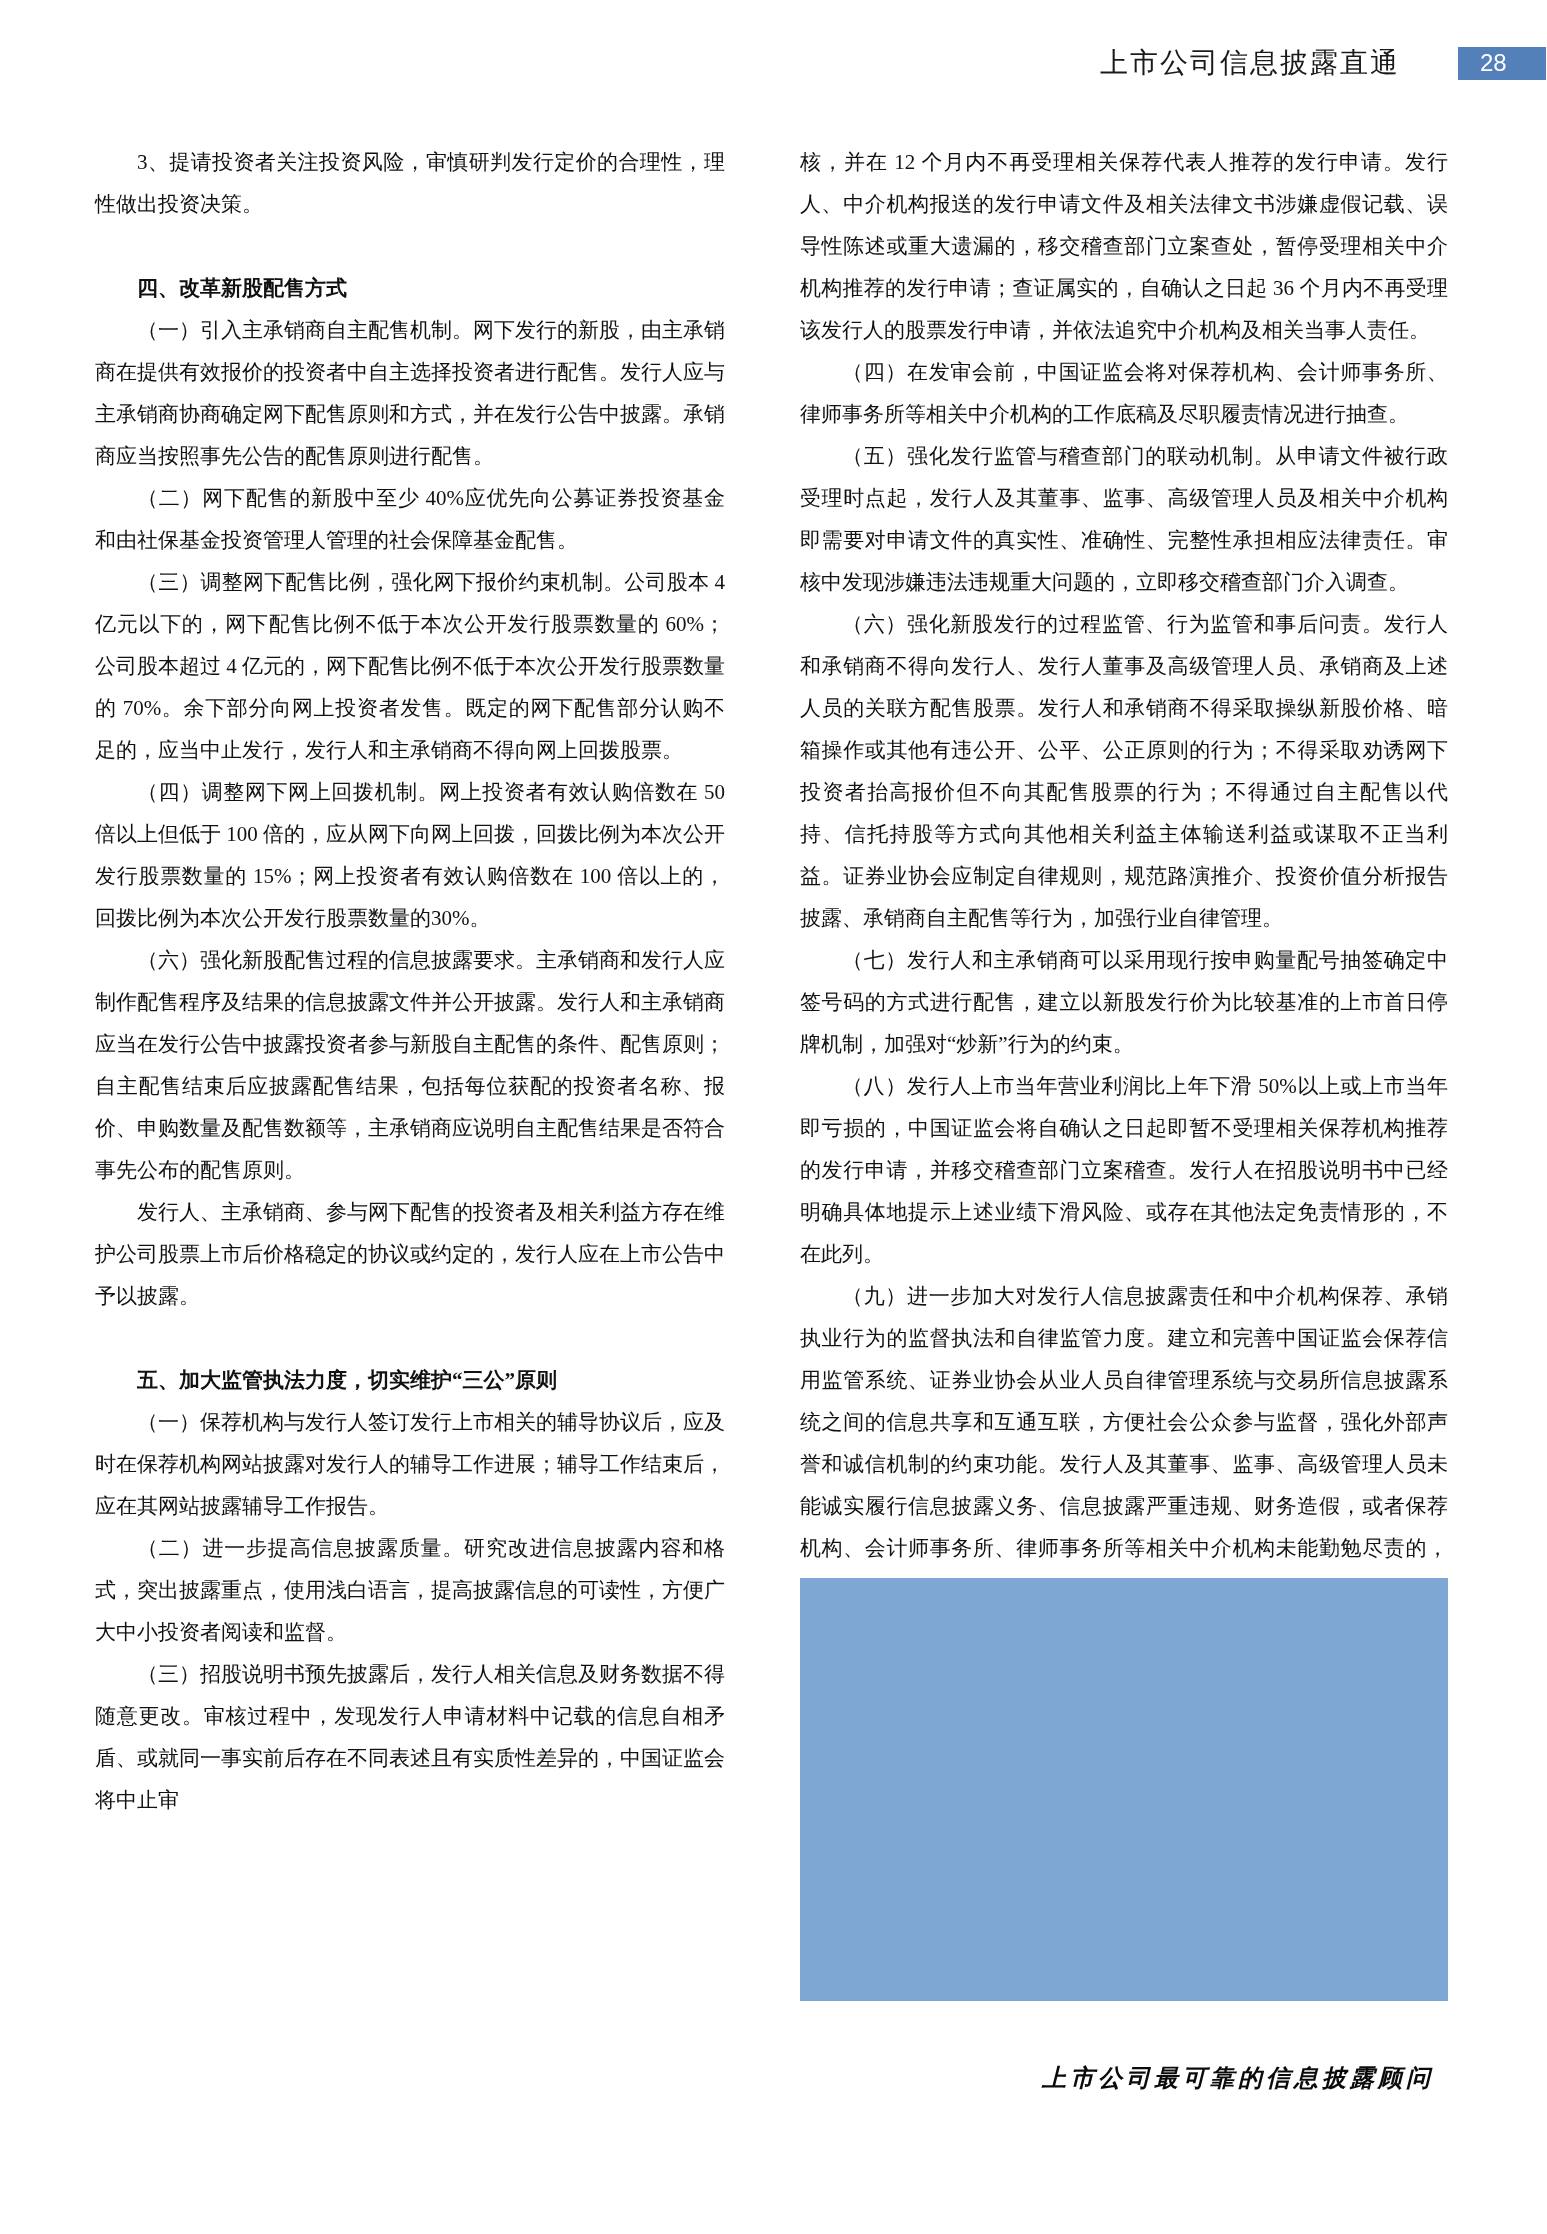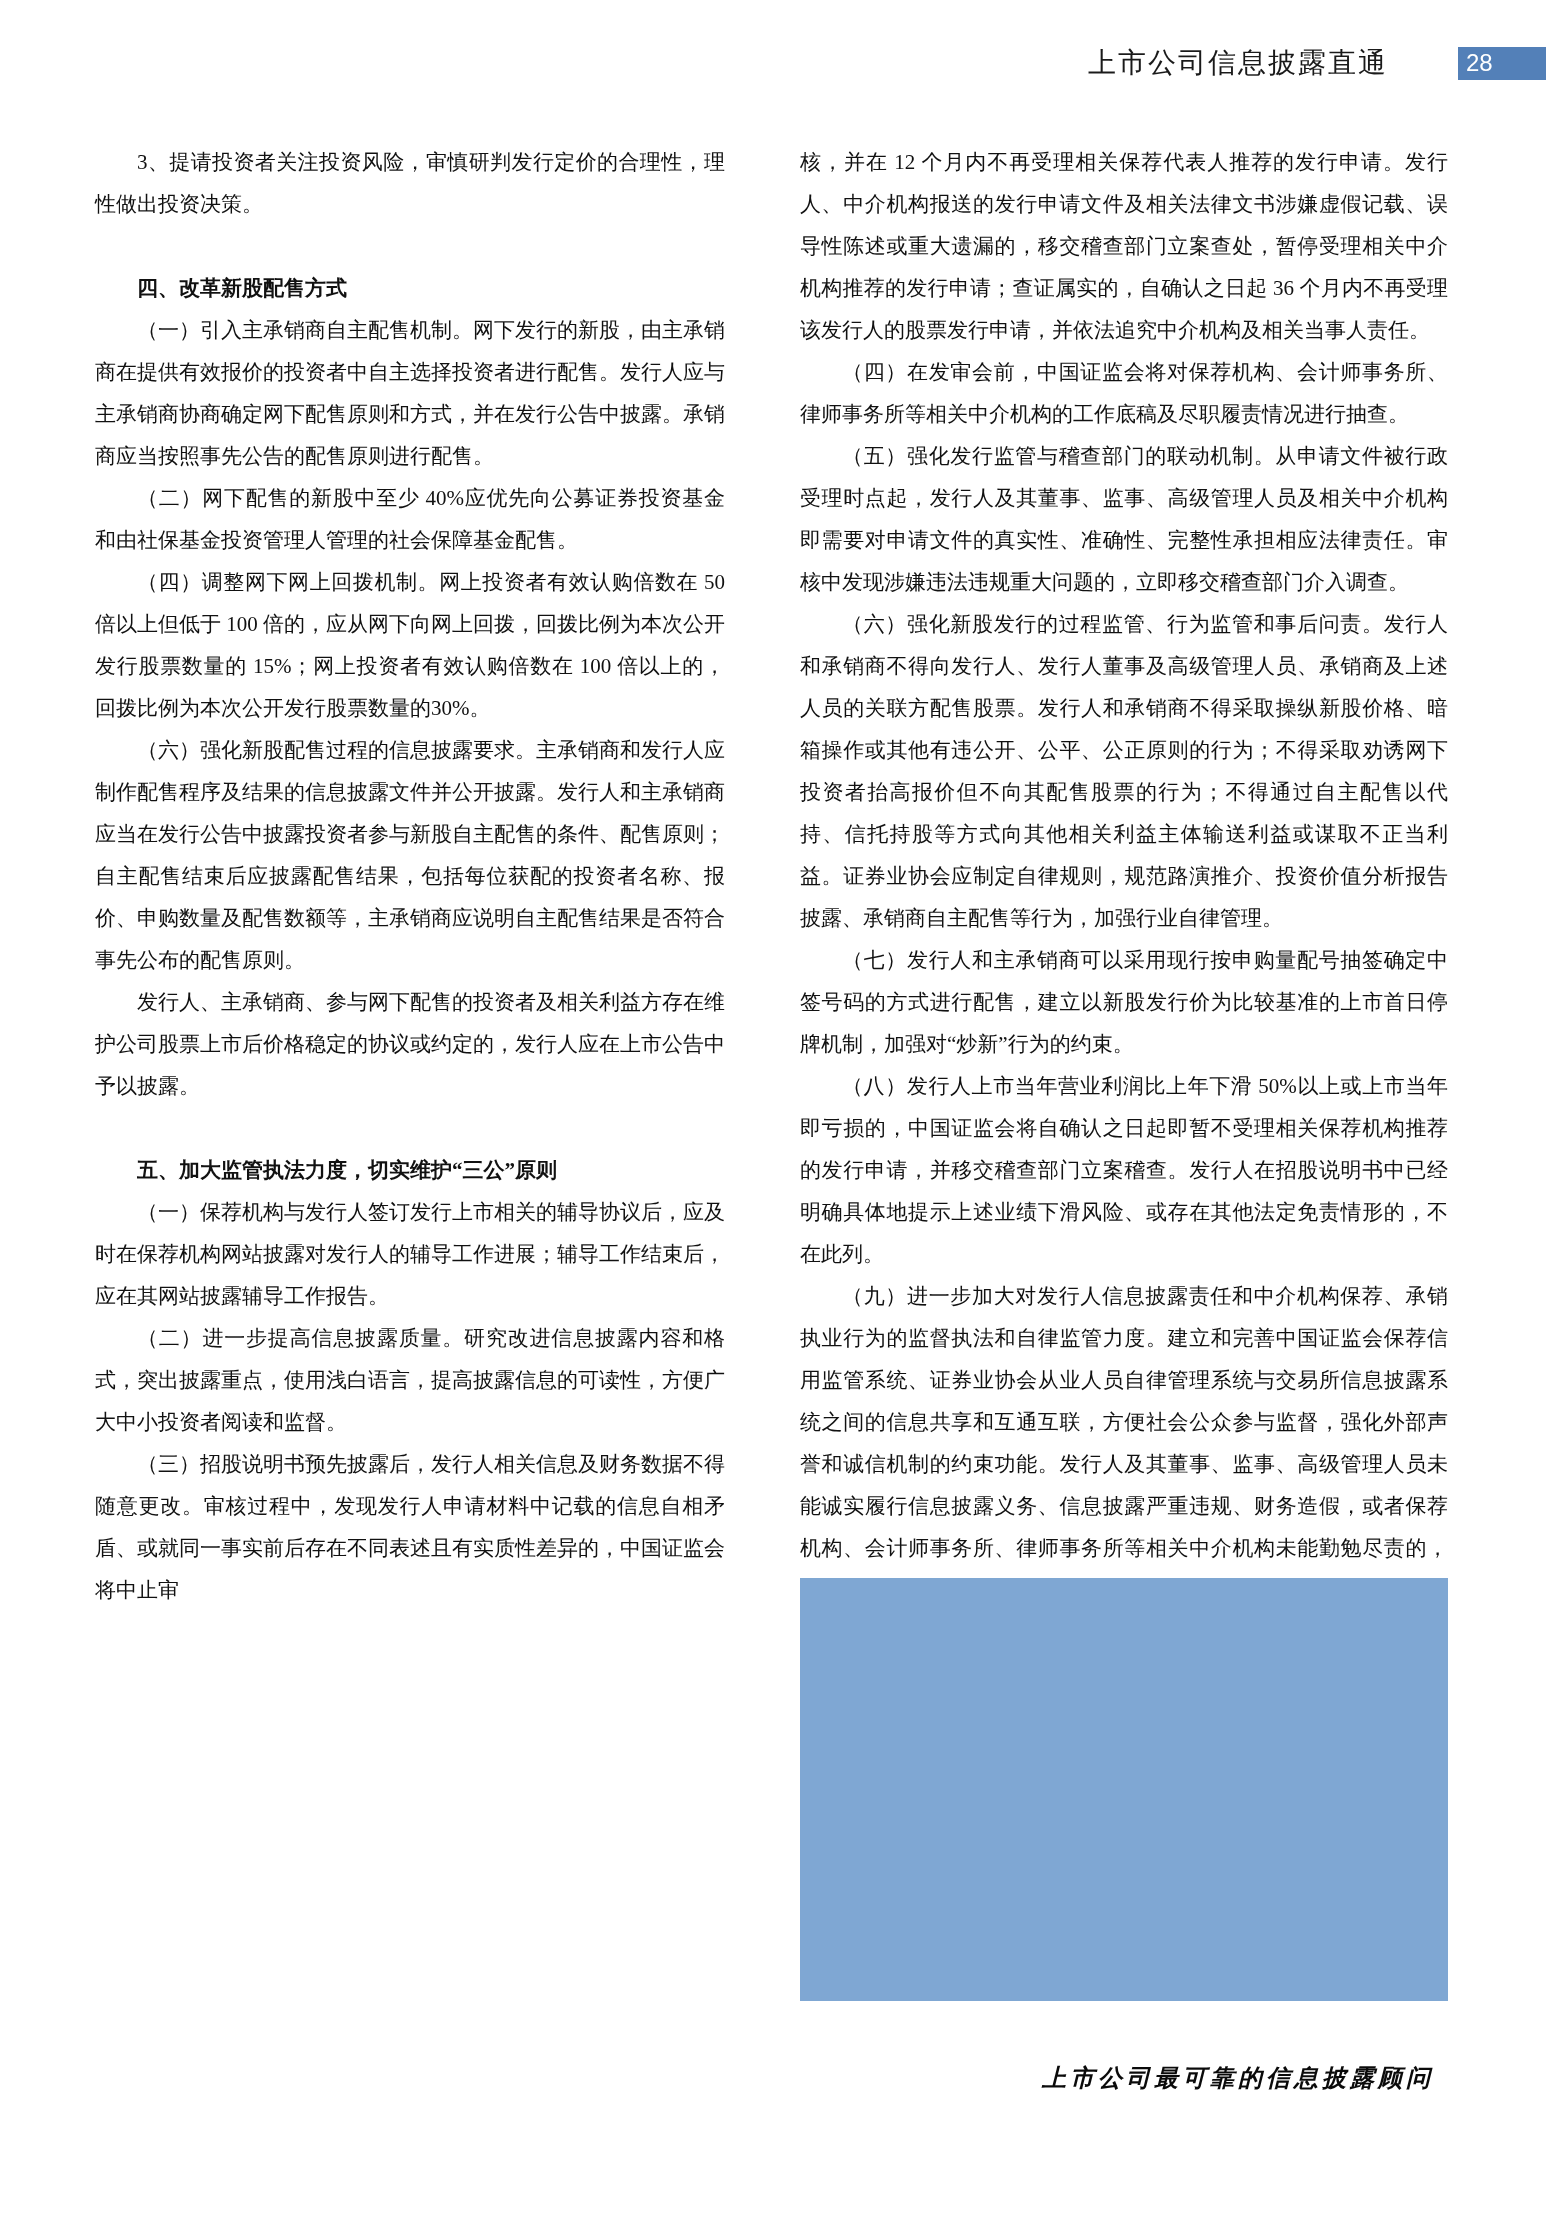--- a/index.html
+++ b/index.html
@@ -33,23 +33,22 @@
   .page-number {
     width: 88px;
     height: 33px;
     background: #5380b8;
     color: #ffffff;
     font-family: "Liberation Sans", "DejaVu Sans", sans-serif;
     font-size: 24px;
     display: flex;
     align-items: center;
     justify-content: flex-start;
-    padding-left: 8px;
+    padding-left: 22px;
     box-sizing: border-box;
-    margin-left: 12px;
   }
 
   
   .col {
     position: absolute;
     top: 141px;
     font-size: 21px;
     line-height: 42px;
     text-align: justify;
     color: #111111;
@@ -135,20 +134,21 @@
   <header class="page-header">
     <div class="header-title">上市公司信息披露直通</div>
     <div class="page-number">28</div>
   </header>
 
   <section class="col col-left">
     <p class="para">3、提请投资者关注投资风险，审慎研判发行定价的合理性，理性做出投资决策。</p>
     <h2 class="heading">四、改革新股配售方式</h2>
     <p class="para">（一）引入主承销商自主配售机制。网下发行的新股，由主承销商在提供有效报价的投资者中自主选择投资者进行配售。发行人应与主承销商协商确定网下配售原则和方式，并在发行公告中披露。承销商应当按照事先公告的配售原则进行配售。</p>
     <p class="para">（二）网下配售的新股中至少 40%应优先向公募证券投资基金和由社保基金投资管理人管理的社会保障基金配售。</p>
+    <p class="para">（三）调整网下配售比例，强化网下报价约束机制。公司股本 4 亿元以下的，网下配售比例不低于本次公开发行股票数量的 60%；公司股本超过 4 亿元的，网下配售比例不低于本次公开发行股票数量的 70%。余下部分向网上投资者发售。既定的网下配售部分认购不足的，应当中止发行，发行人和主承销商不得向网上回拨股票。</p>
     <p class="para">（四）调整网下网上回拨机制。网上投资者有效认购倍数在 50 倍以上但低于 100 倍的，应从网下向网上回拨，回拨比例为本次公开发行股票数量的 15%；网上投资者有效认购倍数在 100 倍以上的，回拨比例为本次公开发行股票数量的30%。</p>
     <p class="para">（六）强化新股配售过程的信息披露要求。主承销商和发行人应制作配售程序及结果的信息披露文件并公开披露。发行人和主承销商应当在发行公告中披露投资者参与新股自主配售的条件、配售原则；自主配售结束后应披露配售结果，包括每位获配的投资者名称、报价、申购数量及配售数额等，主承销商应说明自主配售结果是否符合事先公布的配售原则。</p>
     <p class="para">发行人、主承销商、参与网下配售的投资者及相关利益方存在维护公司股票上市后价格稳定的协议或约定的，发行人应在上市公告中予以披露。</p>
     <h2 class="heading">五、加大监管执法力度，切实维护“三公”原则</h2>
     <p class="para">（一）保荐机构与发行人签订发行上市相关的辅导协议后，应及时在保荐机构网站披露对发行人的辅导工作进展；辅导工作结束后，应在其网站披露辅导工作报告。</p>
     <p class="para">（二）进一步提高信息披露质量。研究改进信息披露内容和格式，突出披露重点，使用浅白语言，提高披露信息的可读性，方便广大中小投资者阅读和监督。</p>
     <p class="para">（三）招股说明书预先披露后，发行人相关信息及财务数据不得随意更改。审核过程中，发现发行人申请材料中记载的信息自相矛盾、或就同一事实前后存在不同表述且有实质性差异的，中国证监会将中止审</p>
   </section>
 
   <section class="col col-right">

